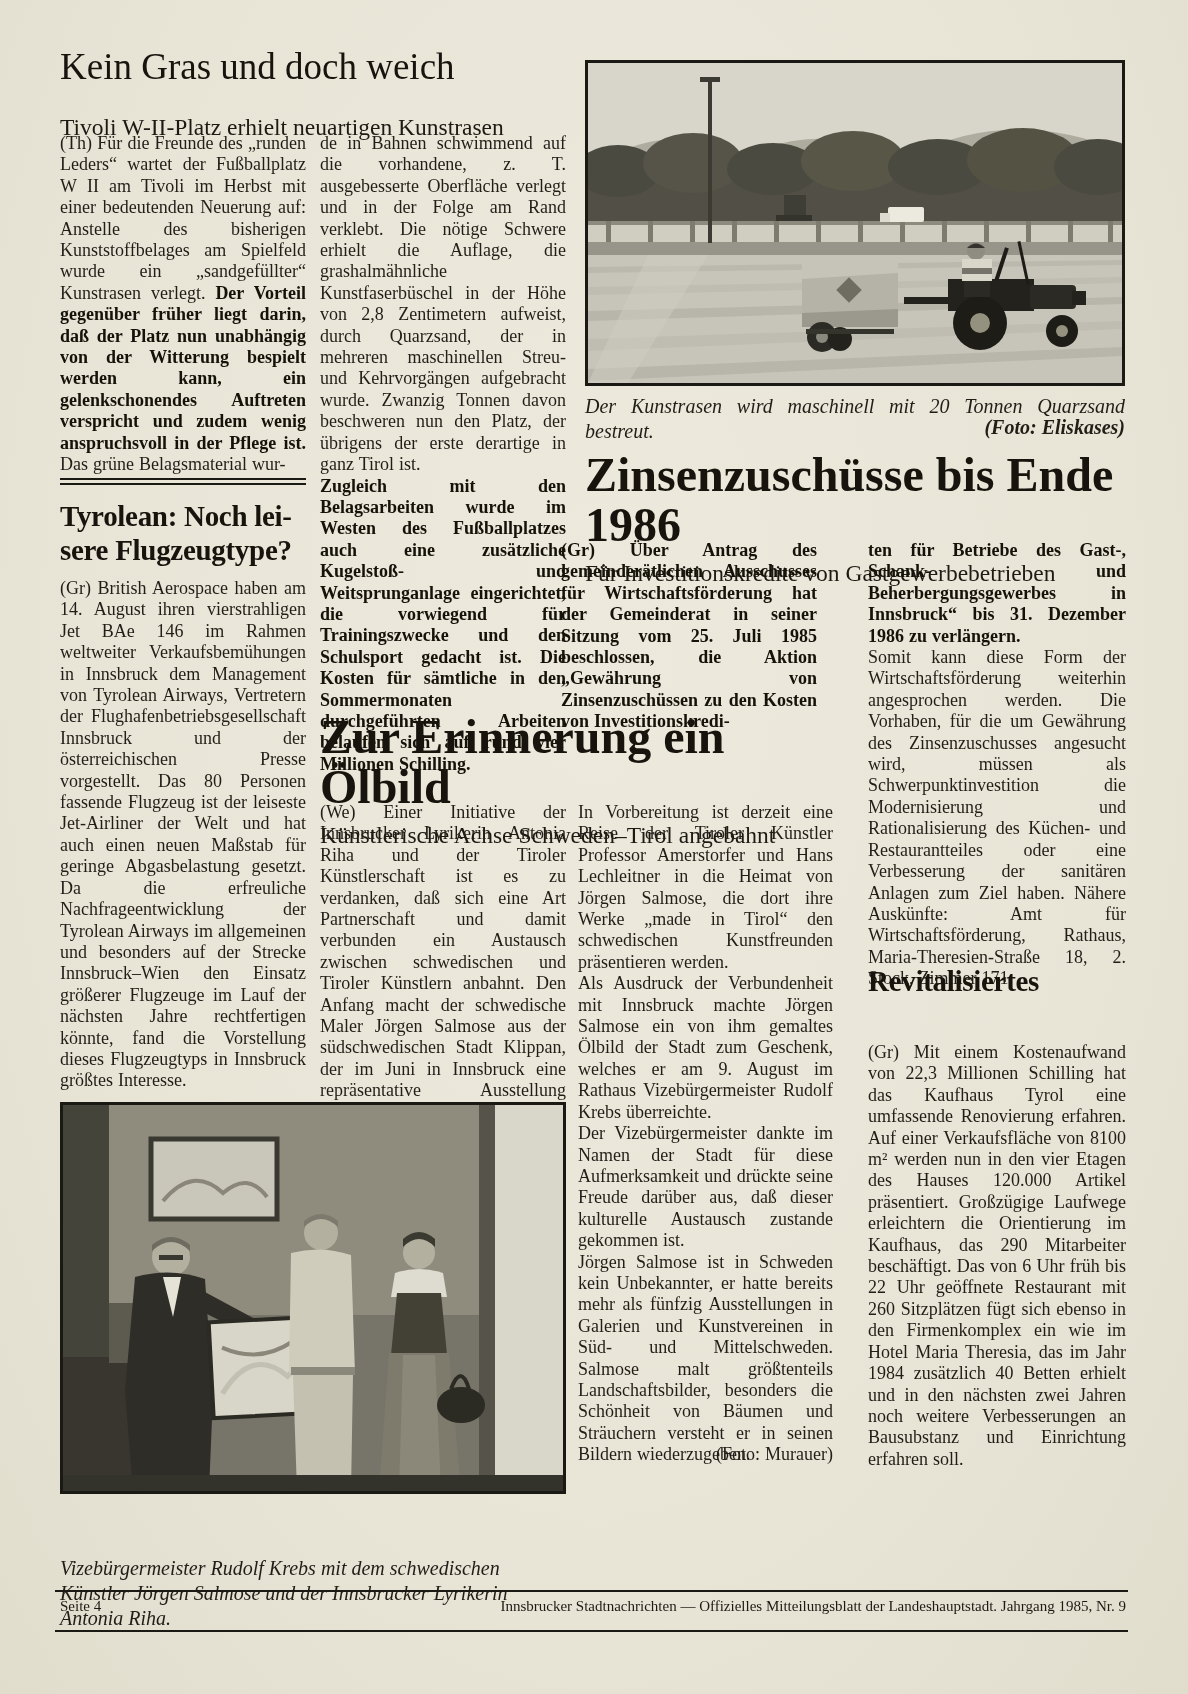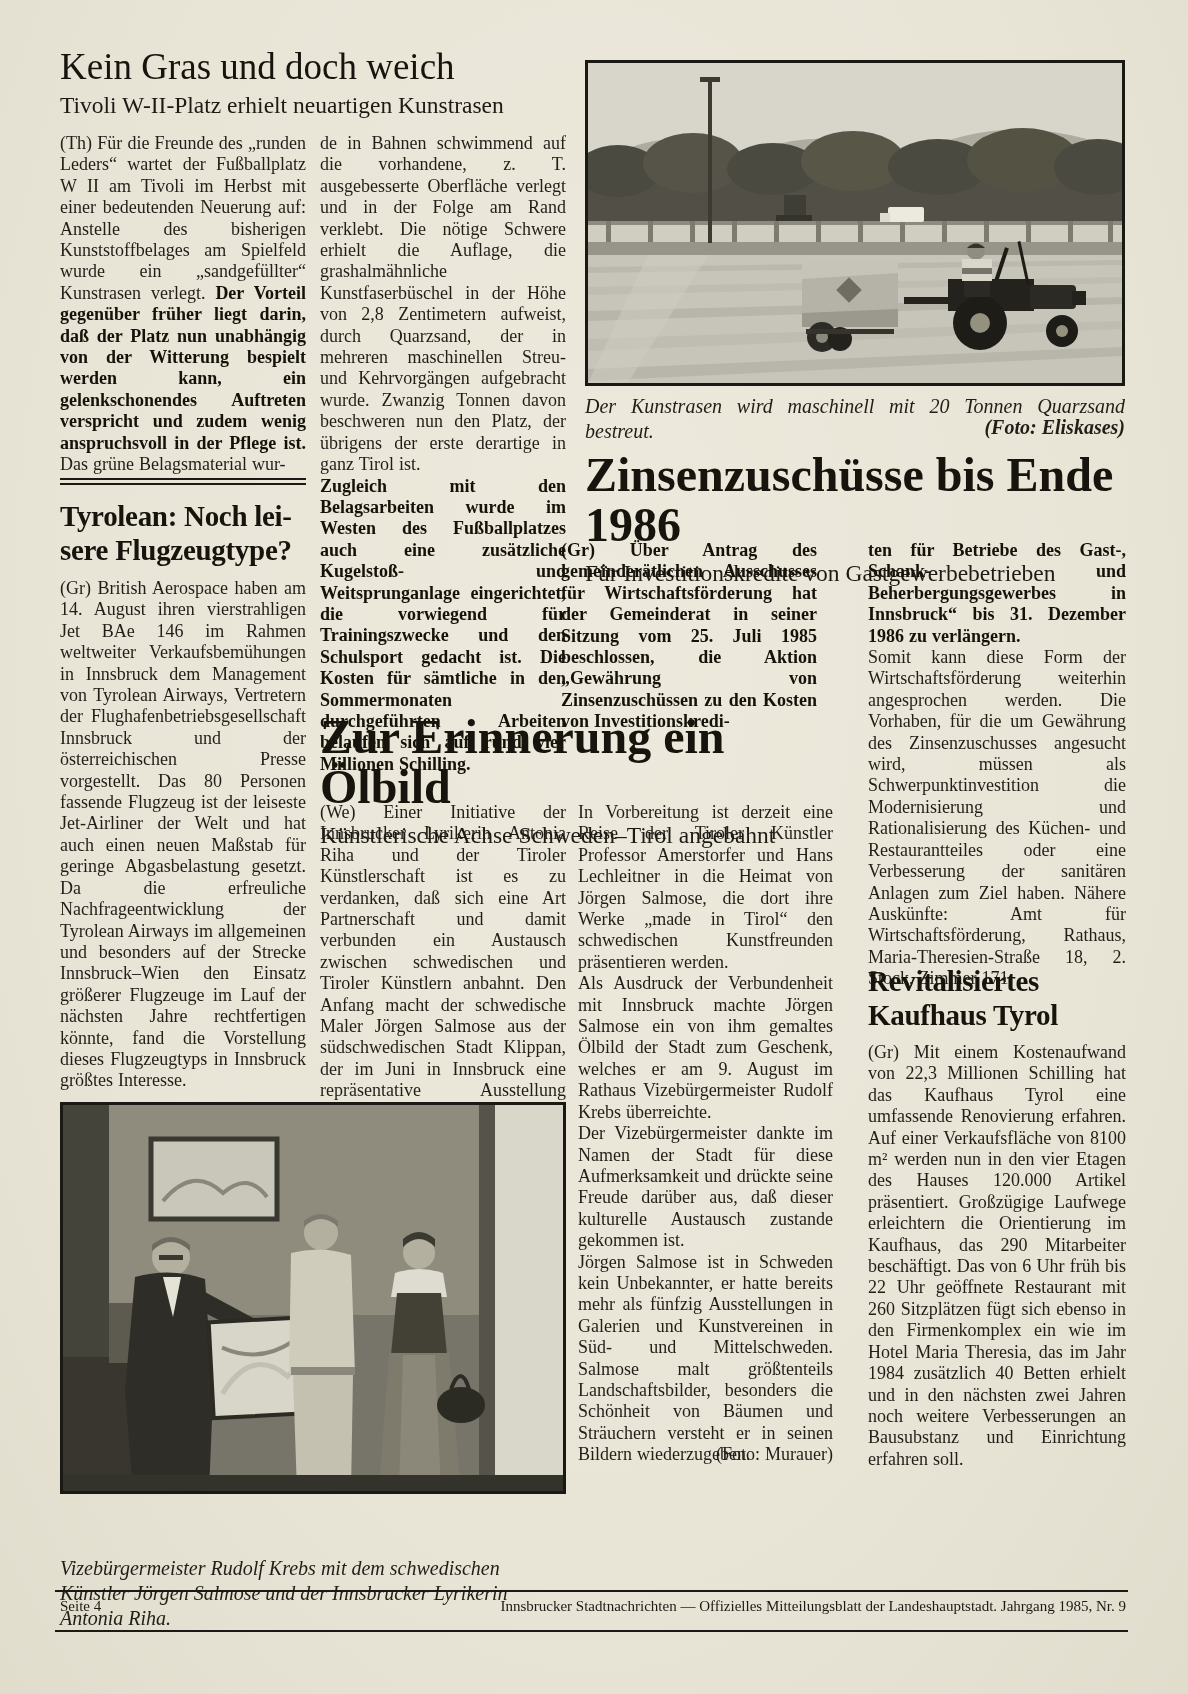--- a/index.html
+++ b/index.html
@@ -38,21 +38,21 @@
   .rel { position:relative; }
   .credit-inline { position:absolute; right:0; bottom:0; }
 </style>
 </head>
 <body>
 
 <div class="page">
 
   <div class="abs" style="left:60px; top:48px; width:512px;">
     <div class="headline-xl">Kein Gras und doch weich</div>
-    <div class="standfirst" style="margin-top:5px;">Tivoli W-II-Platz erhielt neuartigen Kunstrasen</div>
+    <div class="standfirst" style="margin-top:27px;">Tivoli W-II-Platz erhielt neuartigen Kunstrasen</div>
   </div>
 
   <div class="abs body-col" style="left:60px; top:133px; width:246px;">
     <p><span>(Th) Für die Freunde des „runden Leders“ wartet der Fußballplatz W II am Tivoli im Herbst mit einer bedeutenden Neuerung auf: Anstelle des bisherigen Kunststoffbelages am Spielfeld wurde ein „sandgefüllter“ Kunstrasen verlegt. </span><span class="b">Der Vorteil gegenüber früher liegt darin, daß der Platz nun unabhängig von der Witterung bespielt werden kann, ein gelenkschonendes Auftreten verspricht und zudem wenig anspruchsvoll in der Pflege ist. </span><span>Das grüne Belagsmaterial wur-</span></p>
   </div>
 
   <div class="abs body-col" style="left:320px; top:133px; width:246px;">
     <p>de in Bahnen schwimmend auf die vorhandene, z. T. ausgebesserte Oberfläche verlegt und in der Folge am Rand verklebt. Die nötige Schwere erhielt die Auflage, die grashalmähnliche Kunstfaserbüschel in der Höhe von 2,8 Zentimetern aufweist, durch Quarzsand, der in mehreren maschinellen Streu- und Kehrvorgängen aufgebracht wurde. Zwanzig Tonnen davon beschweren nun den Platz, der übrigens der erste derartige in ganz Tirol ist.</p>
     <p class="b">Zugleich mit den Belagsarbeiten wurde im Westen des Fußballplatzes auch eine zusätzliche Kugelstoß- und Weitsprunganlage eingerichtet, die vorwiegend für Trainingszwecke und den Schulsport gedacht ist. Die Kosten für sämtliche in den Sommermonaten durchgeführten Arbeiten belaufen sich auf rund vier Millionen Schilling.</p>
   </div>
@@ -234,21 +234,20 @@
       <rect x="0" y="370" width="500" height="16" fill="#33322b"></rect>
     </svg>
   </div>
 
   <div class="abs caption" style="left:60px; top:1506px; width:512px; text-align:left;">
     <span>Vizebürgermeister Rudolf Krebs mit dem schwedischen Künstler Jörgen Salmose und der Innsbrucker Lyrikerin Antonia Riha.</span>
   </div>
 
   <div class="abs headline-md" style="left:868px; top:964px; width:260px;">
     <div>Revitalisiertes</div>
-    <div>Kaufhaus Tyrol</div>
   </div>
 
   <div class="abs body-col" style="left:868px; top:1042px; width:258px;">
     <p>(Gr) Mit einem Kostenaufwand von 22,3 Millionen Schilling hat das Kaufhaus Tyrol eine umfassende Renovierung erfahren. Auf einer Verkaufsfläche von 8100 m² werden nun in den vier Etagen des Hauses 120.000 Artikel präsentiert. Großzügige Laufwege erleichtern die Orientierung im Kaufhaus, das 290 Mitarbeiter beschäftigt. Das von 6 Uhr früh bis 22 Uhr geöffnete Restaurant mit 260 Sitzplätzen fügt sich ebenso in den Firmenkomplex ein wie im Hotel Maria Theresia, das im Jahr 1984 zusätzlich 40 Betten erhielt und in den nächsten zwei Jahren noch weitere Verbesserungen an Bausubstanz und Einrichtung erfahren soll.</p>
   </div>
 
   <div class="abs rule" style="left:55px; top:1590px; width:1073px;"></div>
   <div class="abs footer-row" style="left:60px; top:1598px; width:1066px;">
     <span>Seite 4</span>
     <span>Innsbrucker Stadtnachrichten — Offizielles Mitteilungsblatt der Landeshauptstadt. Jahrgang 1985, Nr. 9</span>

